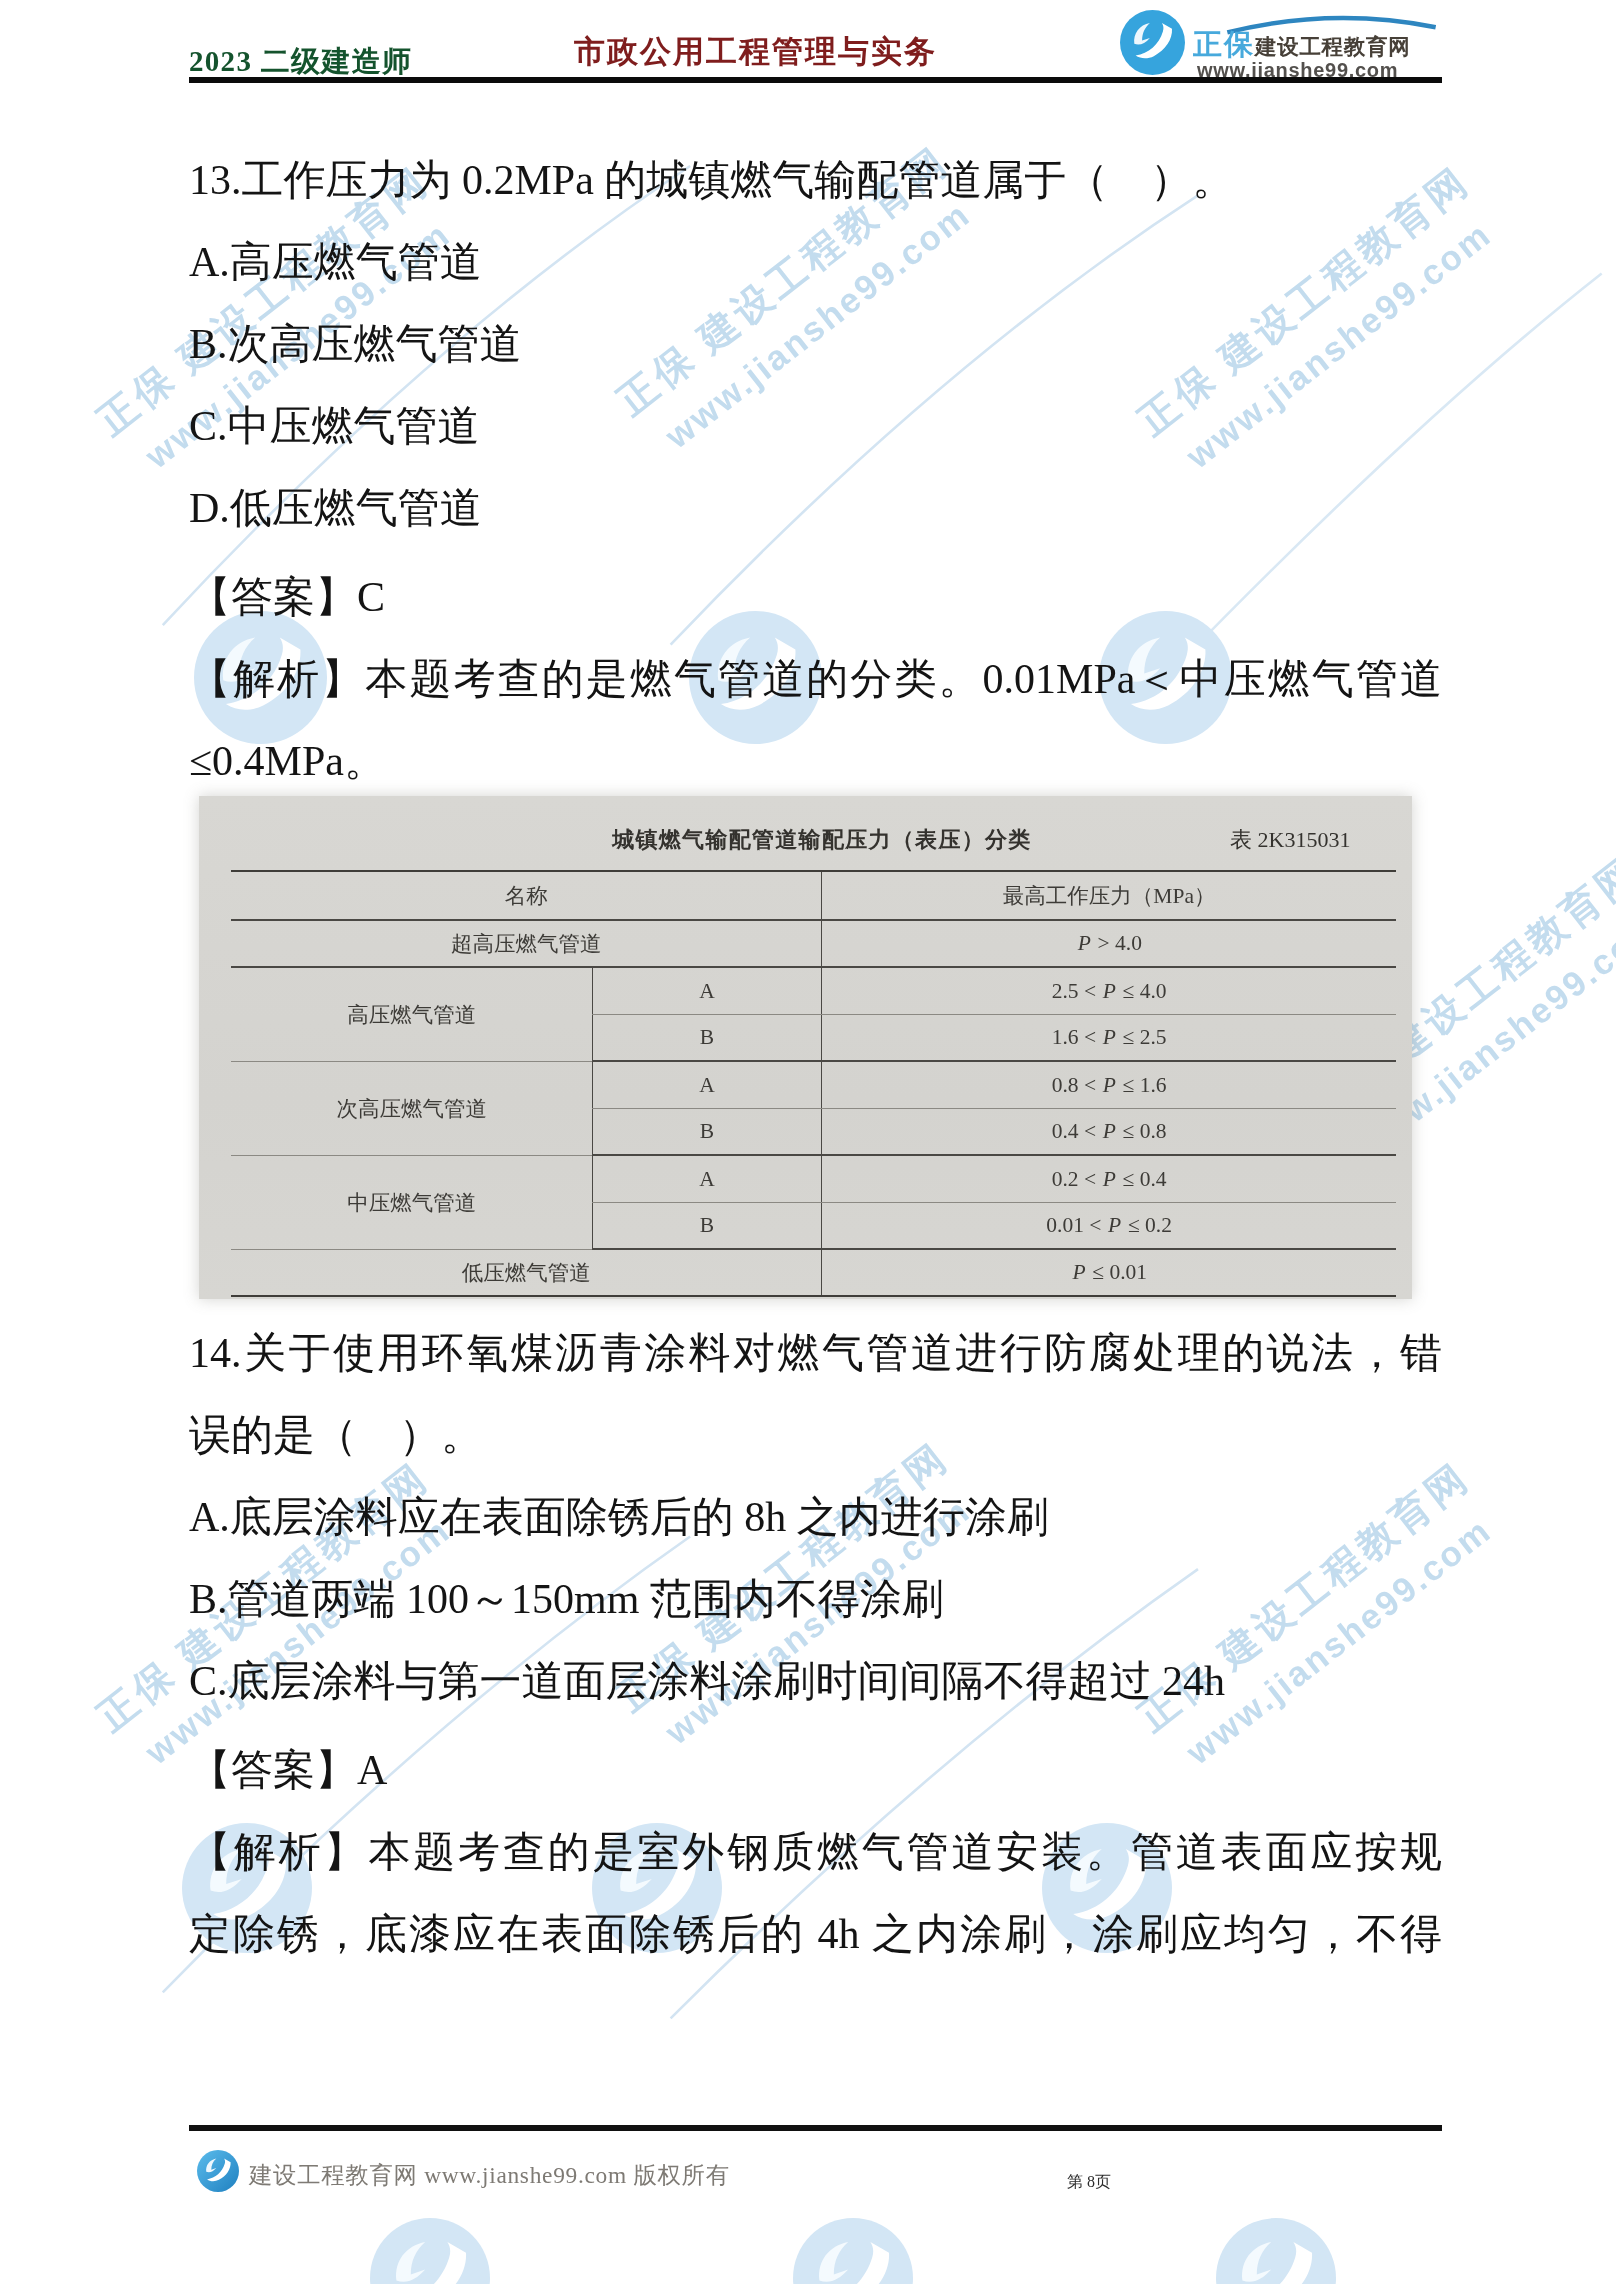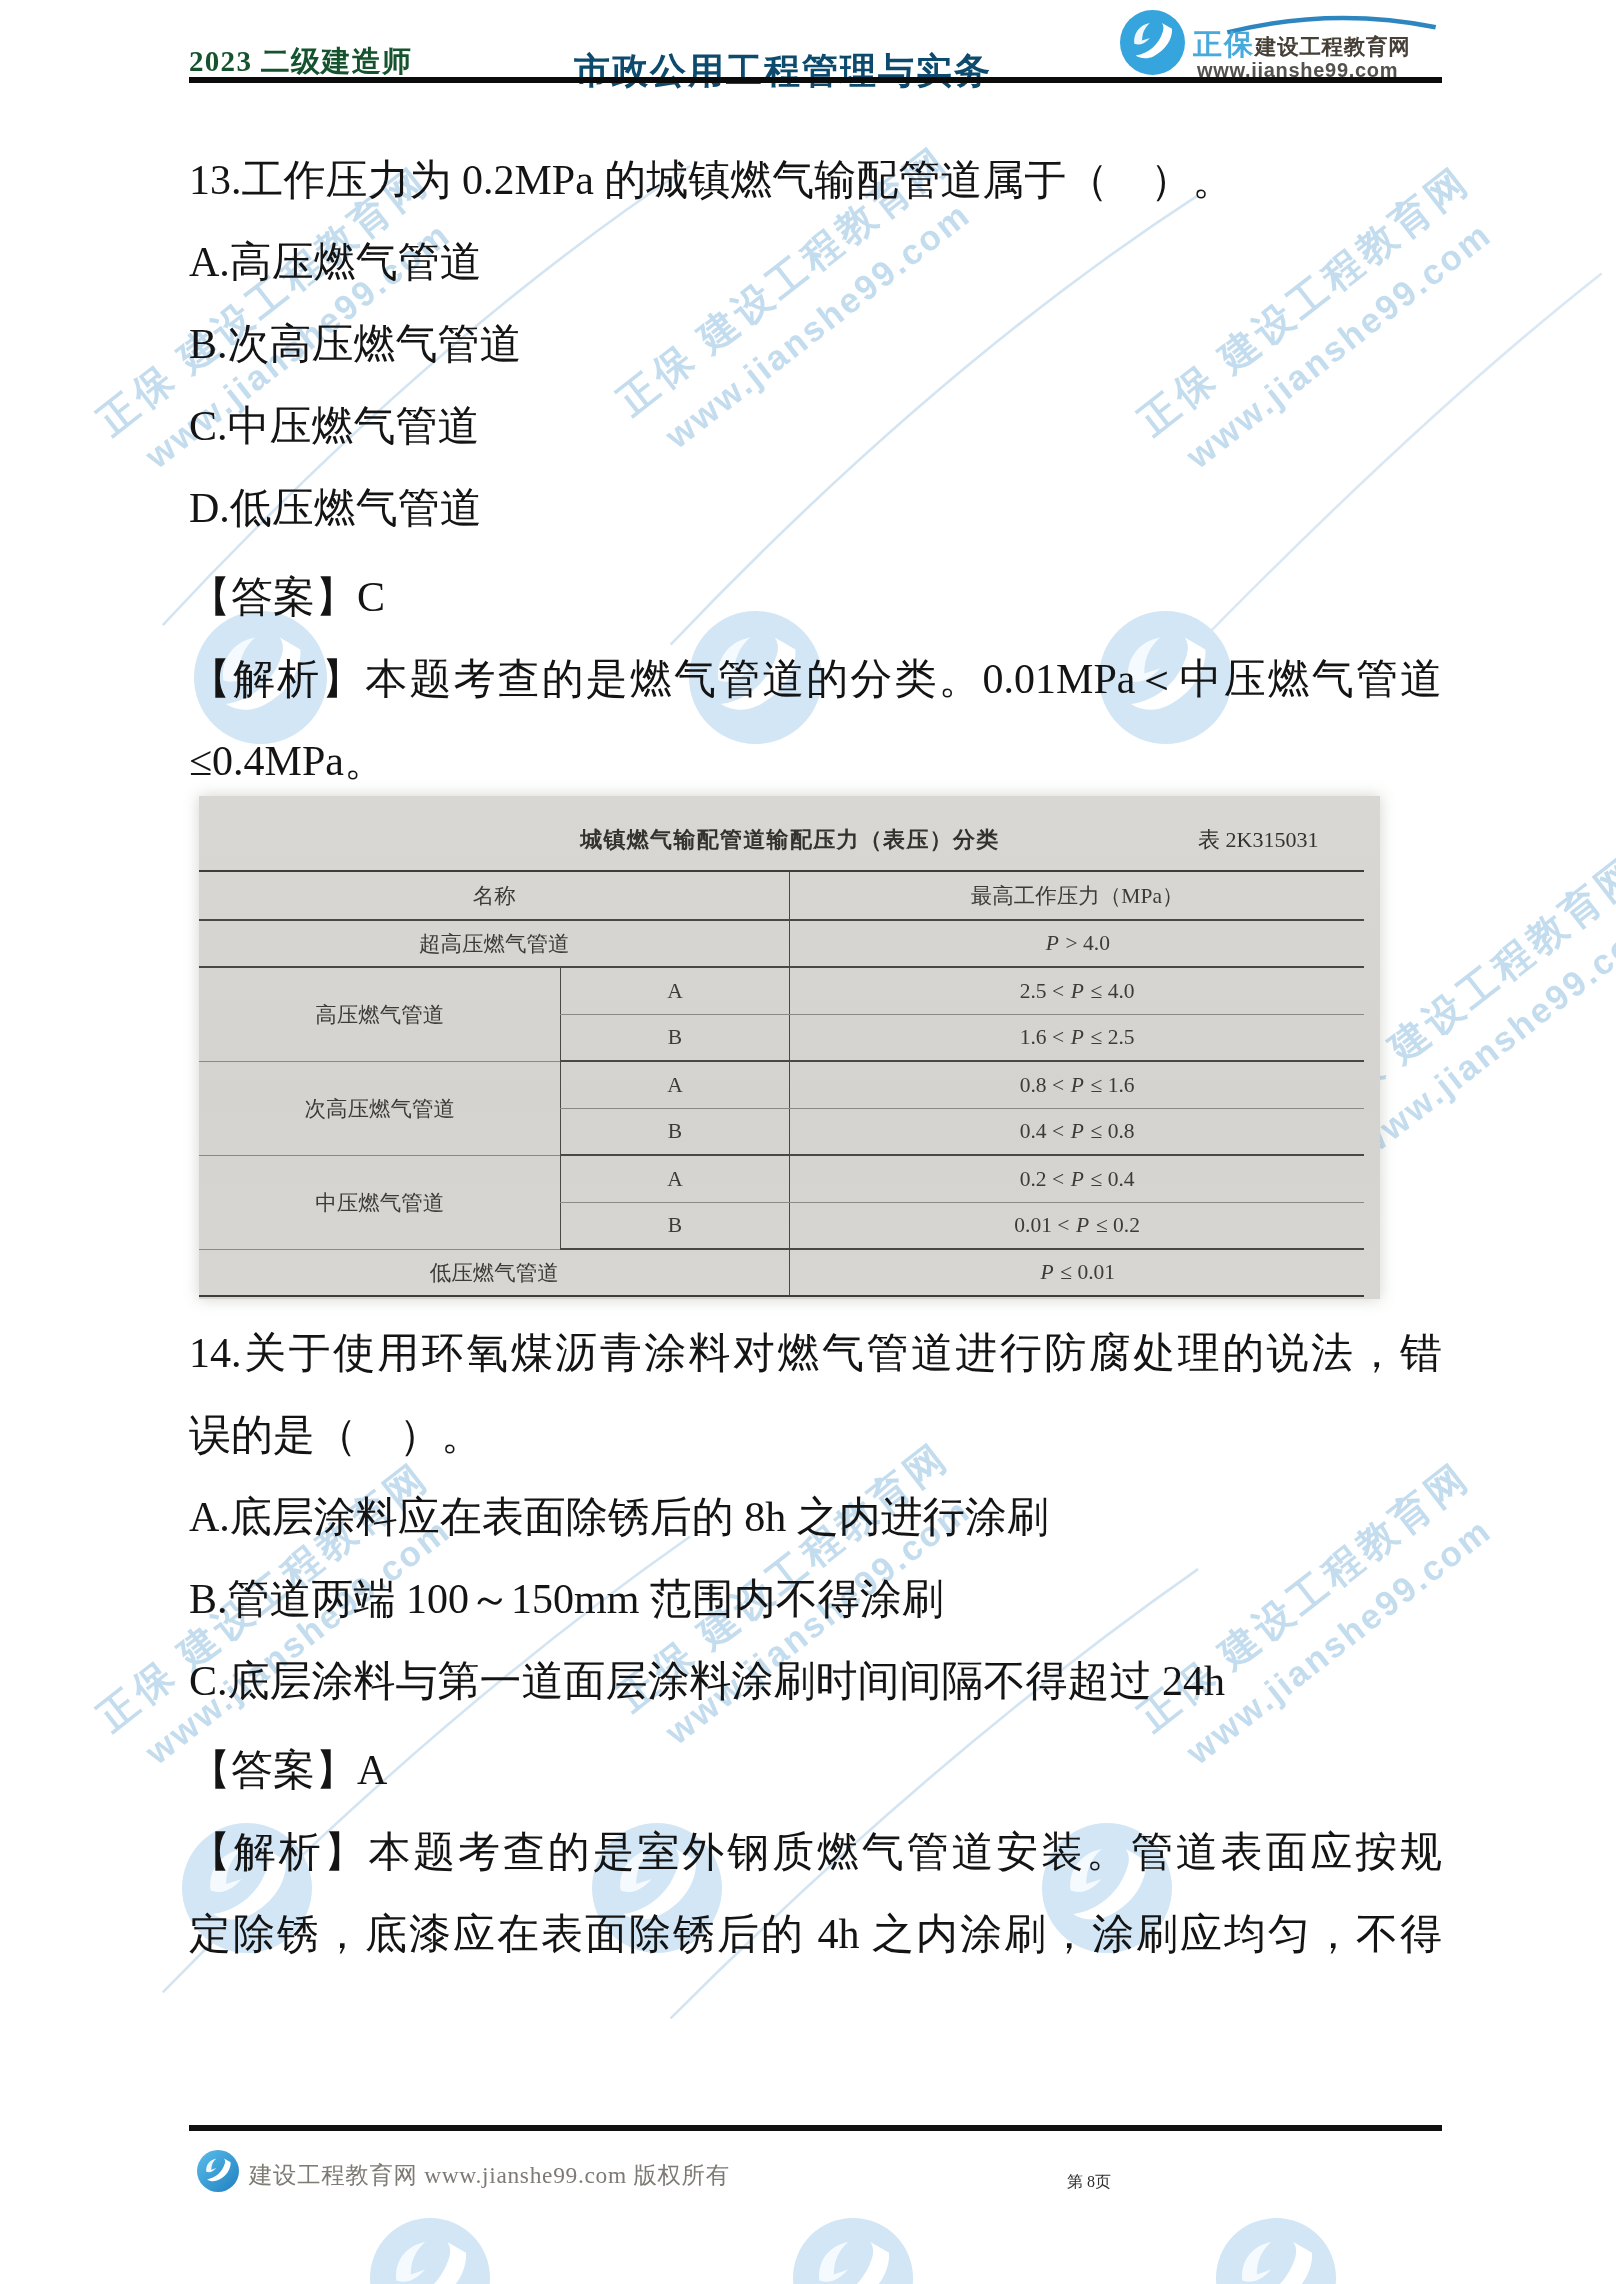--- a/index.html
+++ b/index.html
@@ -11,41 +11,41 @@
   .wm-text{position:absolute;width:443px;transform:rotate(-38deg);text-align:center;
            color:#c3dcee;font-weight:bold;line-height:56px;}
   .wm-text .l1{font-size:39px;letter-spacing:4.6px;}
   .wm-text .l2{font-size:35px;letter-spacing:2.6px;font-family:"Liberation Sans","DejaVu Sans",sans-serif;}
   .wm-circle{position:absolute;}
   .wm-arcs{position:absolute;inset:0;}
 
   
   .hdr{position:absolute;left:189px;top:19.5px;width:1253px;height:59px;z-index:2;}
   .hdr-edition{position:absolute;left:0;top:22px;font-size:29px;font-weight:bold;color:#14532d;letter-spacing:1.3px;}
-  .hdr-subject{position:absolute;left:385px;top:27px;font-size:36px;font-weight:bold;color:#0c4a6e;letter-spacing:2px;}
+  .hdr-subject{position:absolute;left:385px;top:11px;font-size:31px;font-weight:bold;color:#7f1d1d;letter-spacing:2px;}
   .brand{position:absolute;left:931px;top:-11.7px;width:326px;height:78px;}
   .brand-circle{position:absolute;left:0;top:2.6px;width:65px;height:65px;}
   .brand-arc{position:absolute;left:104px;top:5.2px;width:215px;height:22px;}
   .brand-line1{position:absolute;left:73px;top:17px;white-space:nowrap;}
   .brand-zb{font-size:29px;font-weight:bold;color:#47a9dc;letter-spacing:2px;}
   .brand-suffix{font-size:21.5px;font-weight:bold;color:#474038;letter-spacing:0.7px;}
   .brand-url{position:absolute;left:77px;top:51px;font-size:20px;font-weight:bold;color:#53504d;
              font-family:"Liberation Sans","DejaVu Sans",sans-serif;letter-spacing:0.7px;}
   .hdr-rule{position:absolute;left:189px;top:77px;width:1253px;height:5.9px;background:#0b0b0b;z-index:2;}
 
   
   .main{position:absolute;left:189px;top:82px;width:1253px;z-index:1;}
   .line{font-size:42px;height:59px;line-height:59px;color:#141414;margin:0 0 23px 0;white-space:nowrap;}
   .jst{text-align:justify;text-align-last:justify;white-space:normal;}
   .gap{margin-top:30px;}
   .q-first{margin-top:69px;}
 
   
   .scan{margin:-18px 0 0 10.4px;width:1181px;height:503px;background:linear-gradient(180deg,#d8d7d3 0%,#d4d3cf 60%,#d7d6d2 100%);
-        position:relative;z-index:1;box-shadow:0 0 14.3px rgba(110,108,100,.30);color:#3b3935;}
+        position:relative;z-index:1;box-shadow:0 0 14.3px rgba(110,108,100,.30);color:#3b3935;padding-left:32px;}
   .tbl-head{position:relative;padding-top:29px;height:31px;}
   .tbl-title{display:block;text-align:center;font-size:22px;font-weight:bold;letter-spacing:1.3px;color:#34322e;}
   .tbl-code{position:absolute;right:62px;top:29px;font-size:22px;font-weight:normal;color:#34322e;}
   table.grid{border-collapse:collapse;table-layout:fixed;width:1165px;margin-top:14.3px;}
   table.grid td{padding:0;text-align:center;font-size:21.5px;color:#3d3b37;}
   col.c1{width:361px;} col.c2{width:229px;} col.c3{width:575px;}
   tr.hrow{height:49px;} tr.drow{height:47px;}
   tr.hrow td{border-top:2.6px solid #3f3d39;border-bottom:2px solid #4a4844;}
   tr.r-full td{border-bottom:2px solid #4a4844;}
   tr.r-a td{border-bottom:1.3px solid #8b8983;}

